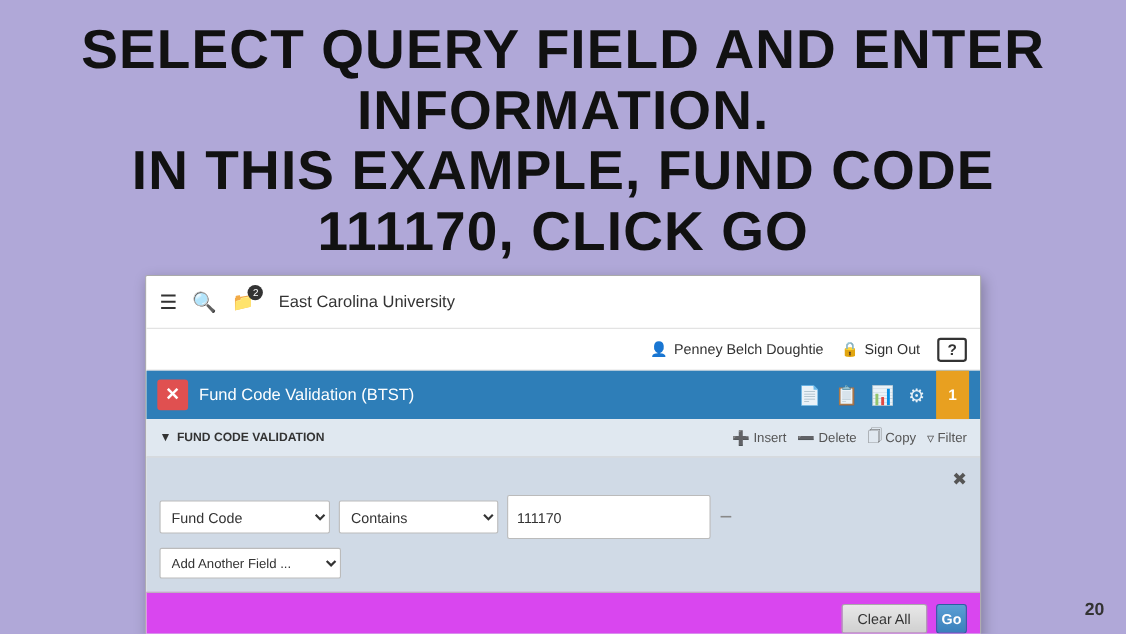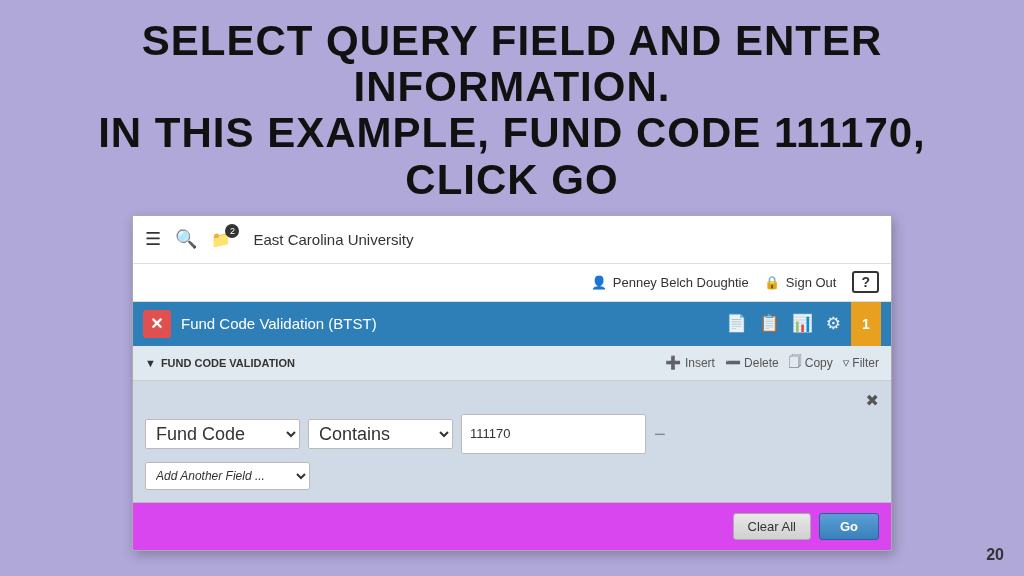--- a/index.html
+++ b/index.html
@@ -9,21 +9,21 @@
       height: 576px;
       background-color: #b0a8d8;
       font-family: Arial, sans-serif;
       position: relative;
       overflow: hidden;
     }
 
     .slide-title {
       text-align: center;
       padding: 18px 40px 12px;
-      font-size: 42px;
+      font-size: 50px;
       font-weight: 900;
       font-family: Impact, Arial Black, sans-serif;
       text-transform: uppercase;
       line-height: 1.1;
       color: #111;
       letter-spacing: 1px;
     }
 
     .app-window {
       margin: 0 auto;
@@ -231,21 +231,21 @@
 
     .query-filter-row {
       display: flex;
       align-items: center;
       gap: 8px;
       margin-bottom: 8px;
     }
 
     .field-select, .condition-select {
       height: 30px;
-      font-size: 18px;
+      font-size: 13px;
       border: 1px solid #bbb;
       background: #fff;
       border-radius: 2px;
       padding: 2px 6px;
       color: #333;
       appearance: auto;
     }
 
     .field-select {
       width: 155px;
@@ -282,21 +282,20 @@
     .add-field-select {
       height: 28px;
       font-size: 12px;
       border: 1px solid #bbb;
       background: #fff;
       border-radius: 2px;
       padding: 2px 6px;
       color: #333;
       appearance: auto;
       width: 165px;
-      font-style: italic;
     }
 
     
     .action-bar {
       display: flex;
       justify-content: flex-end;
       align-items: center;
       padding: 10px 12px;
       background: #d946ef;
       border-top: 1px solid #bbb;
@@ -310,21 +309,21 @@
       padding: 5px 14px;
       font-size: 13px;
       cursor: pointer;
       color: #333;
     }
 
     .btn-go {
       background: linear-gradient(to bottom, #5a9fd4, #3a80bb);
       border: 1px solid #2a60a0;
       border-radius: 3px;
-      padding: 5px 20px;
+      padding: 5px 4px;
       font-size: 13px;
       cursor: pointer;
       color: #fff;
       font-weight: bold;
     }
 
     .page-num {
       position: absolute;
       bottom: 12px;
       right: 20px;

